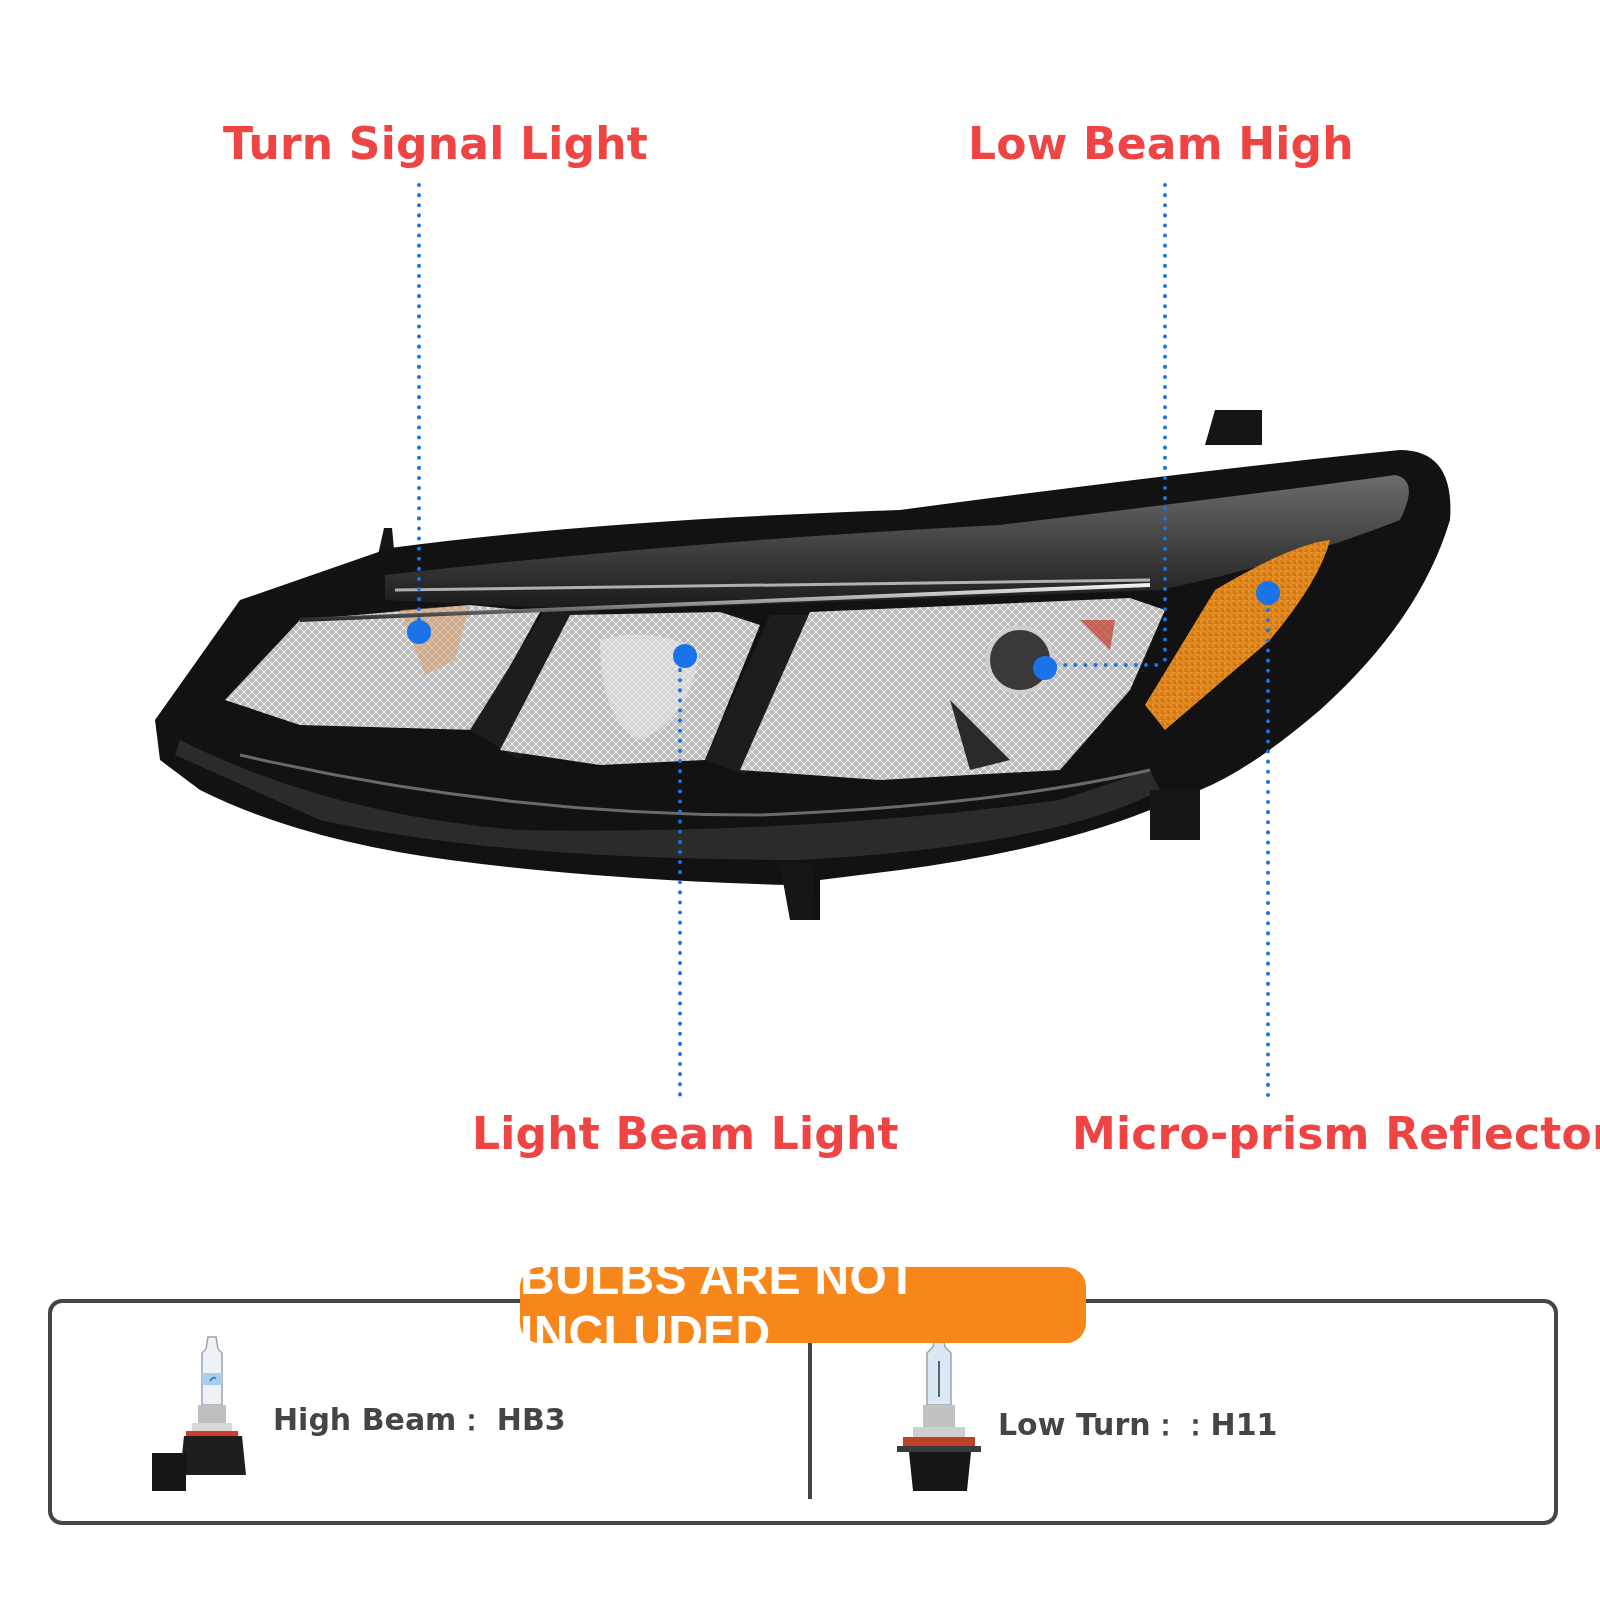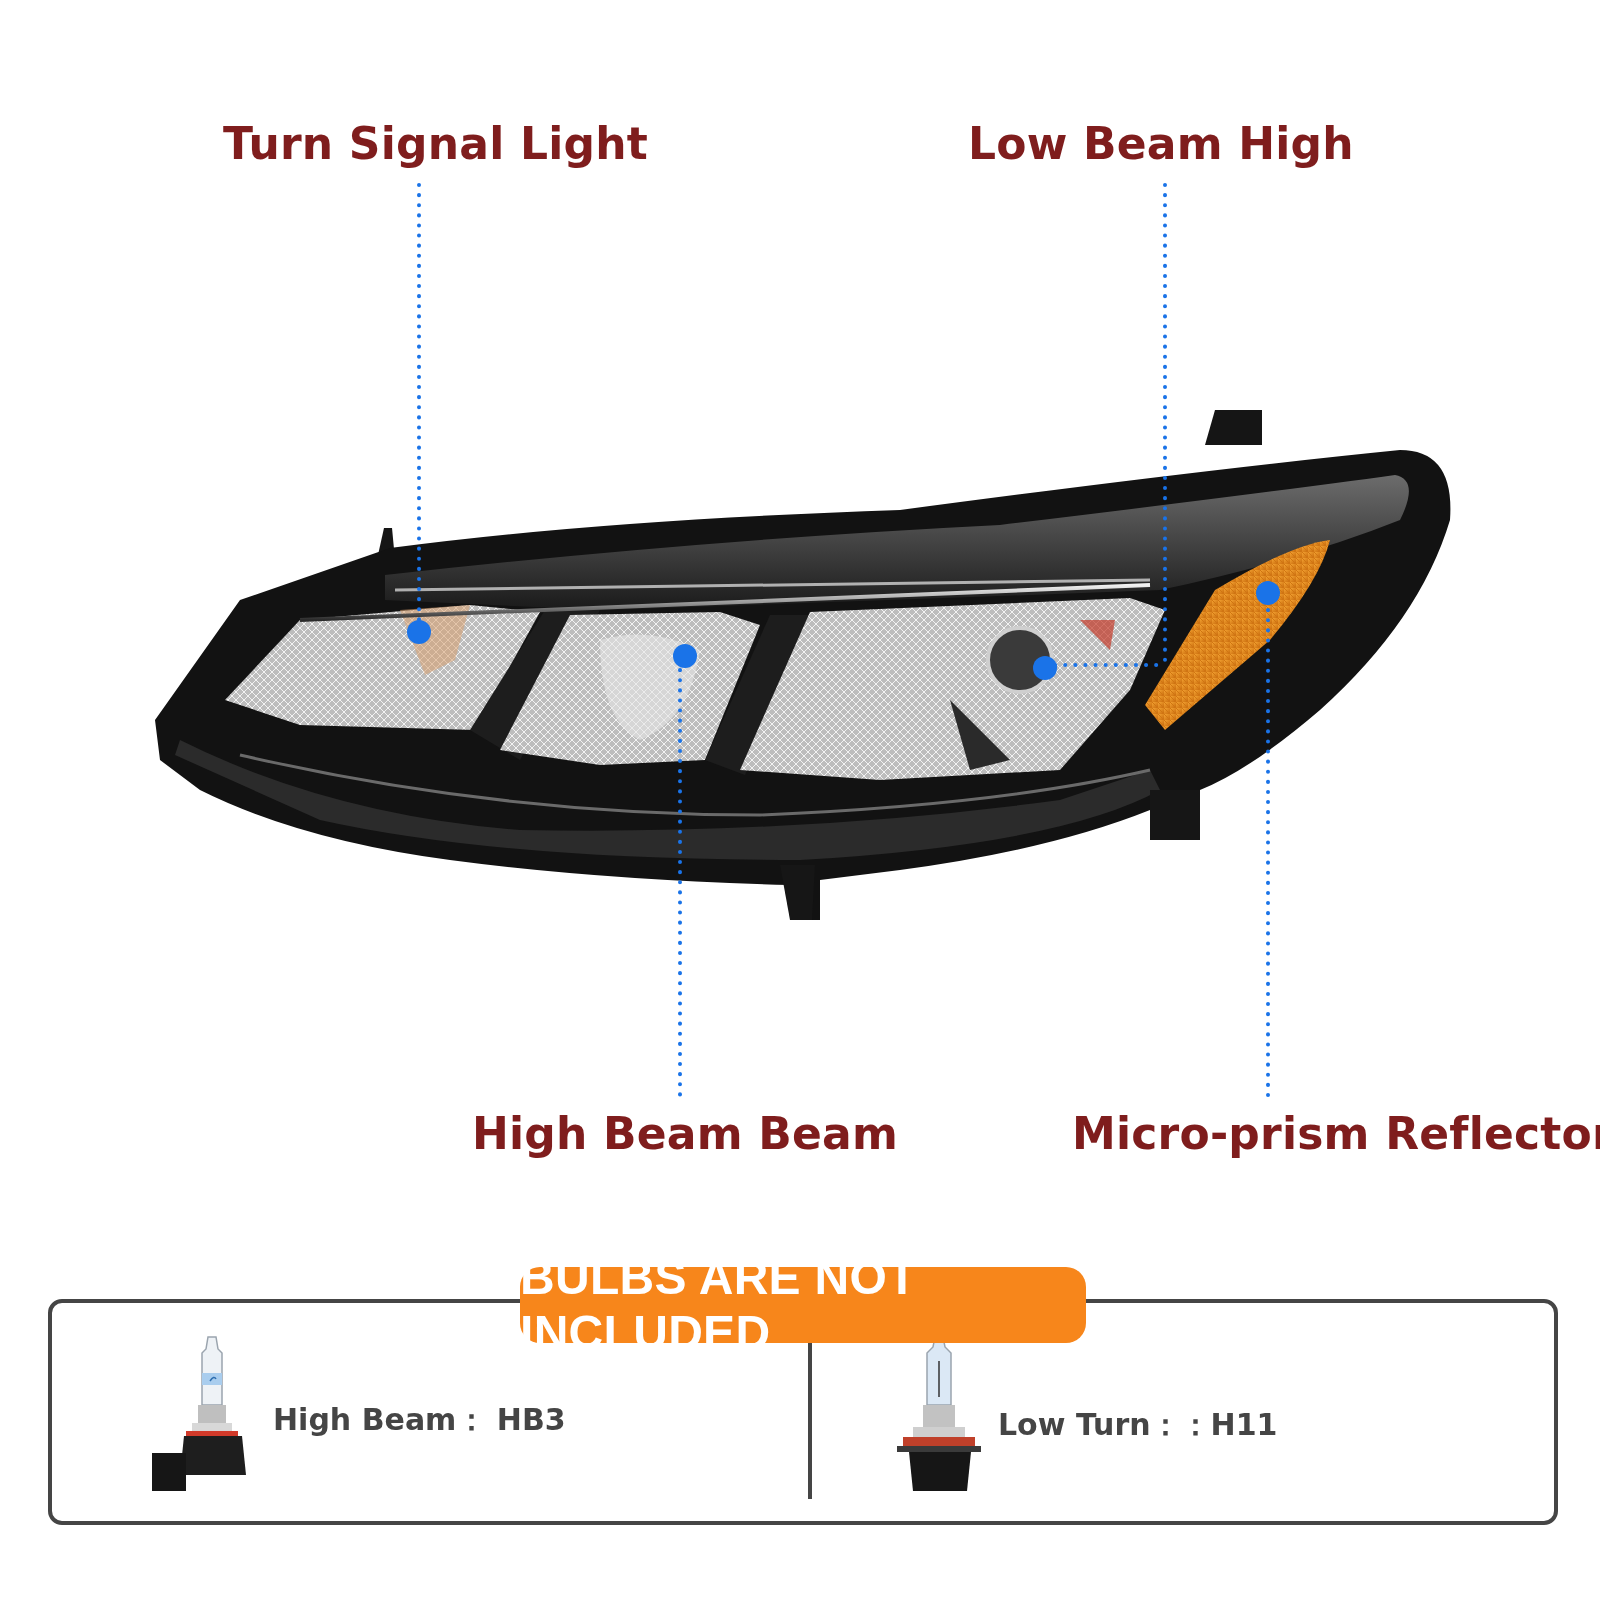--- a/index.html
+++ b/index.html
@@ -1,36 +1,36 @@
 <!DOCTYPE html>
 <html><head>
 <meta charset="utf-8">
 <style>
   html, body { margin:0; padding:0; background:#ffffff; }
   body { width:1600px; height:1600px; position:relative; overflow:hidden;
          font-family:"DejaVu Sans", "Liberation Sans", sans-serif; color:#454545; }
-  .label { position:absolute; font-weight:bold; font-size:44px; color:#7f1d1d;
+  .label { position:absolute; font-weight:bold; font-size:44px; color:#ef4444;
            white-space:nowrap; letter-spacing:0.2px; }
   .diagram { position:absolute; left:0; top:0; width:1600px; height:1200px; }
   .badge { position:absolute; left:520px; top:1267px; width:566px; height:76px;
            background:#f7861b; border-radius:20px; color:#fff; font-weight:bold;
            font-size:48px; display:flex; align-items:center; justify-content:center;
            font-family:"Liberation Sans", sans-serif; letter-spacing:0.3px; z-index:2; }
   .spec-box { position:absolute; left:48px; top:1299px; width:1510px; height:226px;
               border:4px solid #454545; border-radius:14px; box-sizing:border-box; }
   .divider { position:absolute; left:808px; top:1343px; width:4px; height:156px; background:#454545; }
   .spec { position:absolute; font-size:30px; font-weight:bold; color:#454545; white-space:nowrap; }
   .bulb { position:absolute; }
 </style>
 </head>
 <body>
 
 <div class="label" style="left:223px; top:118px;">Turn Signal Light</div>
 <div class="label" style="left:968px; top:118px;">Low Beam High</div>
-<div class="label" style="left:472px; top:1108px;">High Beam Beam</div>
+<div class="label" style="left:472px; top:1108px;">Light Beam Light</div>
 <div class="label" style="left:1072px; top:1108px;">Micro-prism Reflector</div>
 
 <svg class="diagram" viewBox="0 0 1600 1200">
   <defs>
     <linearGradient id="chrome" x1="0" y1="0" x2="0" y2="1">
       <stop offset="0" stop-color="#f2f2f2"></stop>
       <stop offset="0.5" stop-color="#9a9a9a"></stop>
       <stop offset="1" stop-color="#2a2a2a"></stop>
     </linearGradient>
     <linearGradient id="amber" x1="0" y1="0" x2="1" y2="1">

